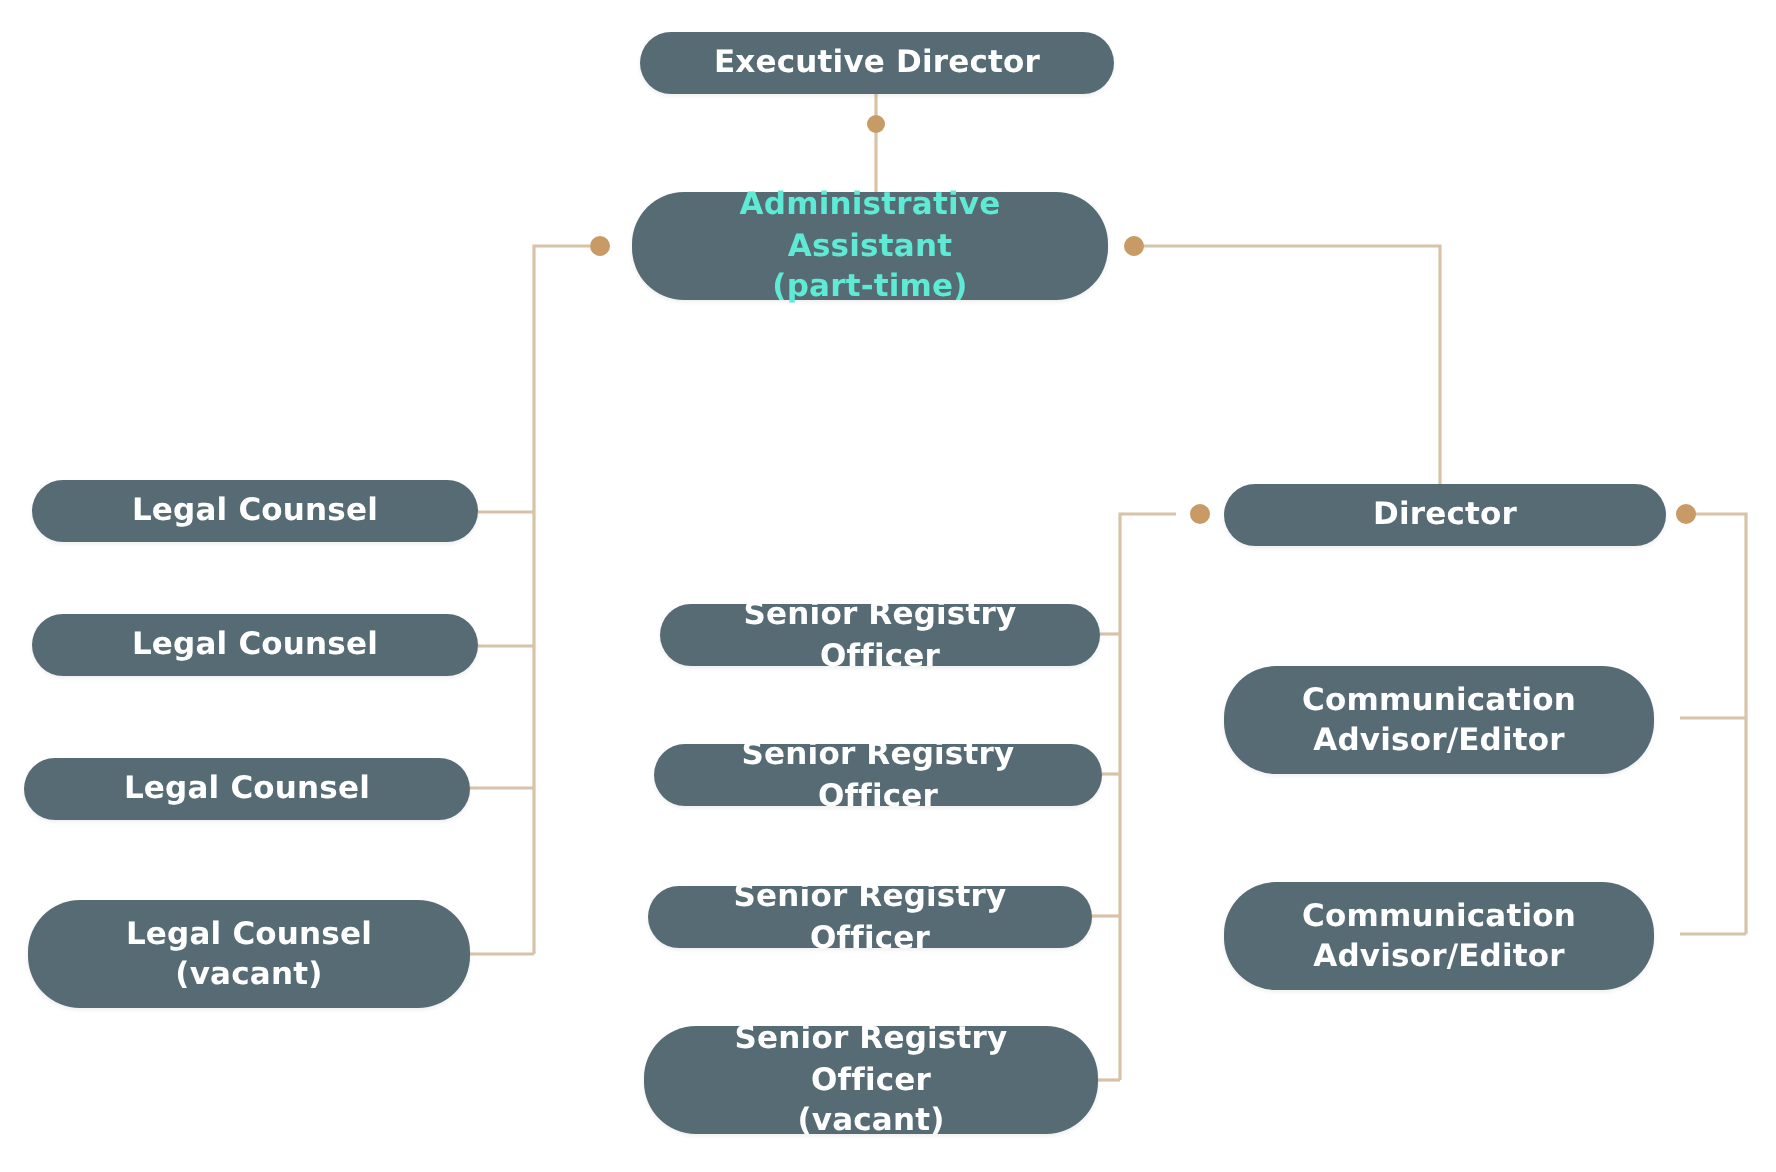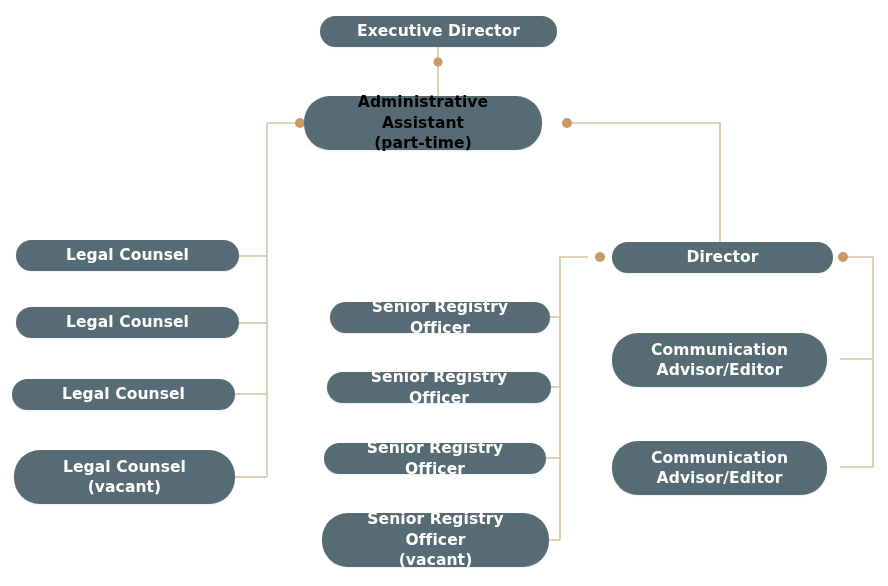--- a/index.html
+++ b/index.html
@@ -77,21 +77,21 @@
         <circle cx="567" cy="123" r="5" fill="#c79a66"></circle>
         <circle cx="600" cy="257" r="5" fill="#c79a66"></circle>
         <circle cx="843" cy="257" r="5" fill="#c79a66"></circle>
       </g>
   </svg>
 
   <div id="nodes-layer">
       <div class="node" style="left: 320px; top: 16px; width: 237px; height: 31px; background: rgb(86, 107, 115); color: rgb(255, 255, 255);">
         <span class="node-label">Executive Director</span>
       </div>
-      <div class="node two-line" style="left: 304px; top: 96px; width: 238px; height: 54px; background: rgb(86, 107, 115); color: #000000; align-items: center;">
+      <div class="node two-line" style="left: 316px; top: 96px; width: 238px; height: 54px; background: rgb(86, 107, 115); color: #5eead4; align-items: center;">
         <span class="node-label">Administrative Assistant
 (part-time)</span>
       </div>
       <div class="node" style="left: 16px; top: 240px; width: 223px; height: 31px; background: rgb(86, 107, 115); color: rgb(255, 255, 255);">
         <span class="node-label">Legal Counsel</span>
       </div>
       <div class="node" style="left: 16px; top: 307px; width: 223px; height: 31px; background: rgb(86, 107, 115); color: rgb(255, 255, 255);">
         <span class="node-label">Legal Counsel</span>
       </div>
       <div class="node" style="left: 12px; top: 379px; width: 223px; height: 31px; background: rgb(86, 107, 115); color: rgb(255, 255, 255);">

